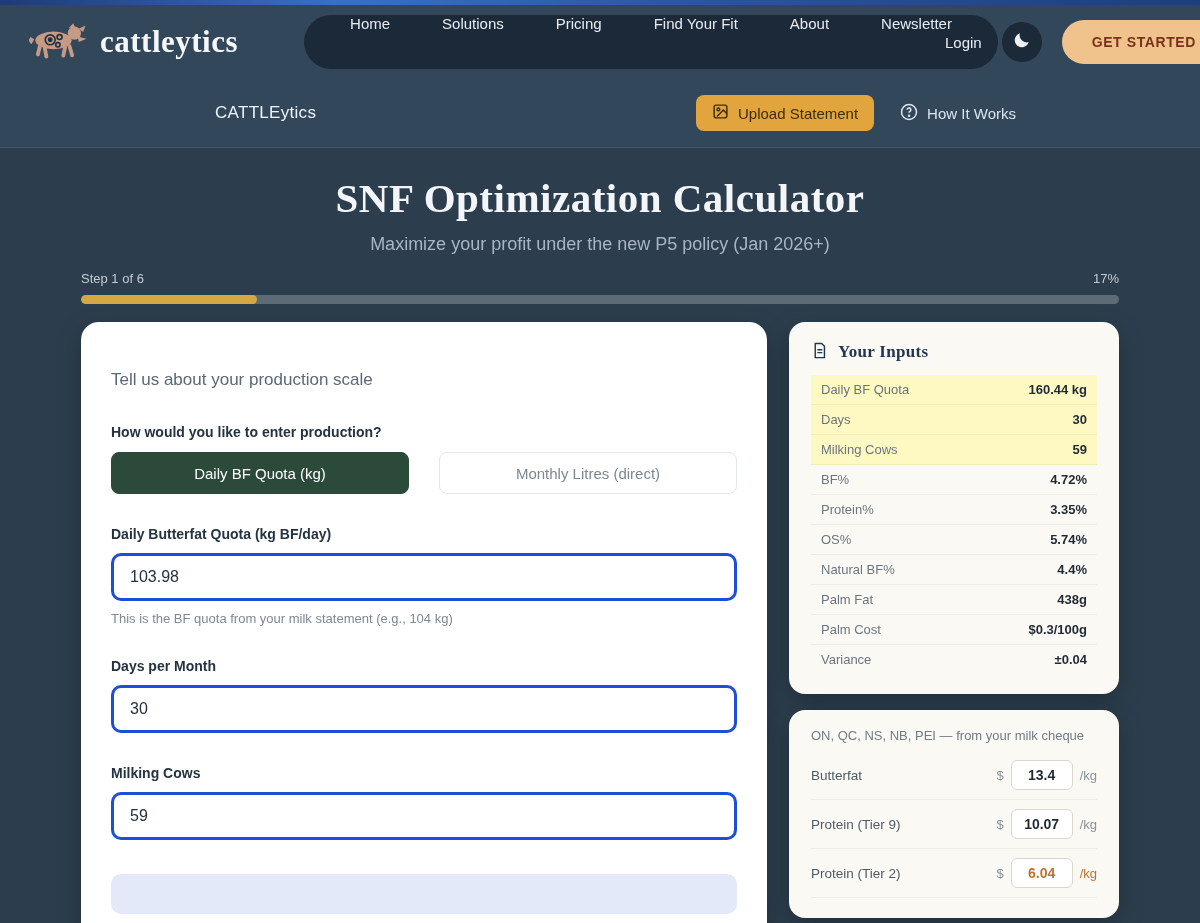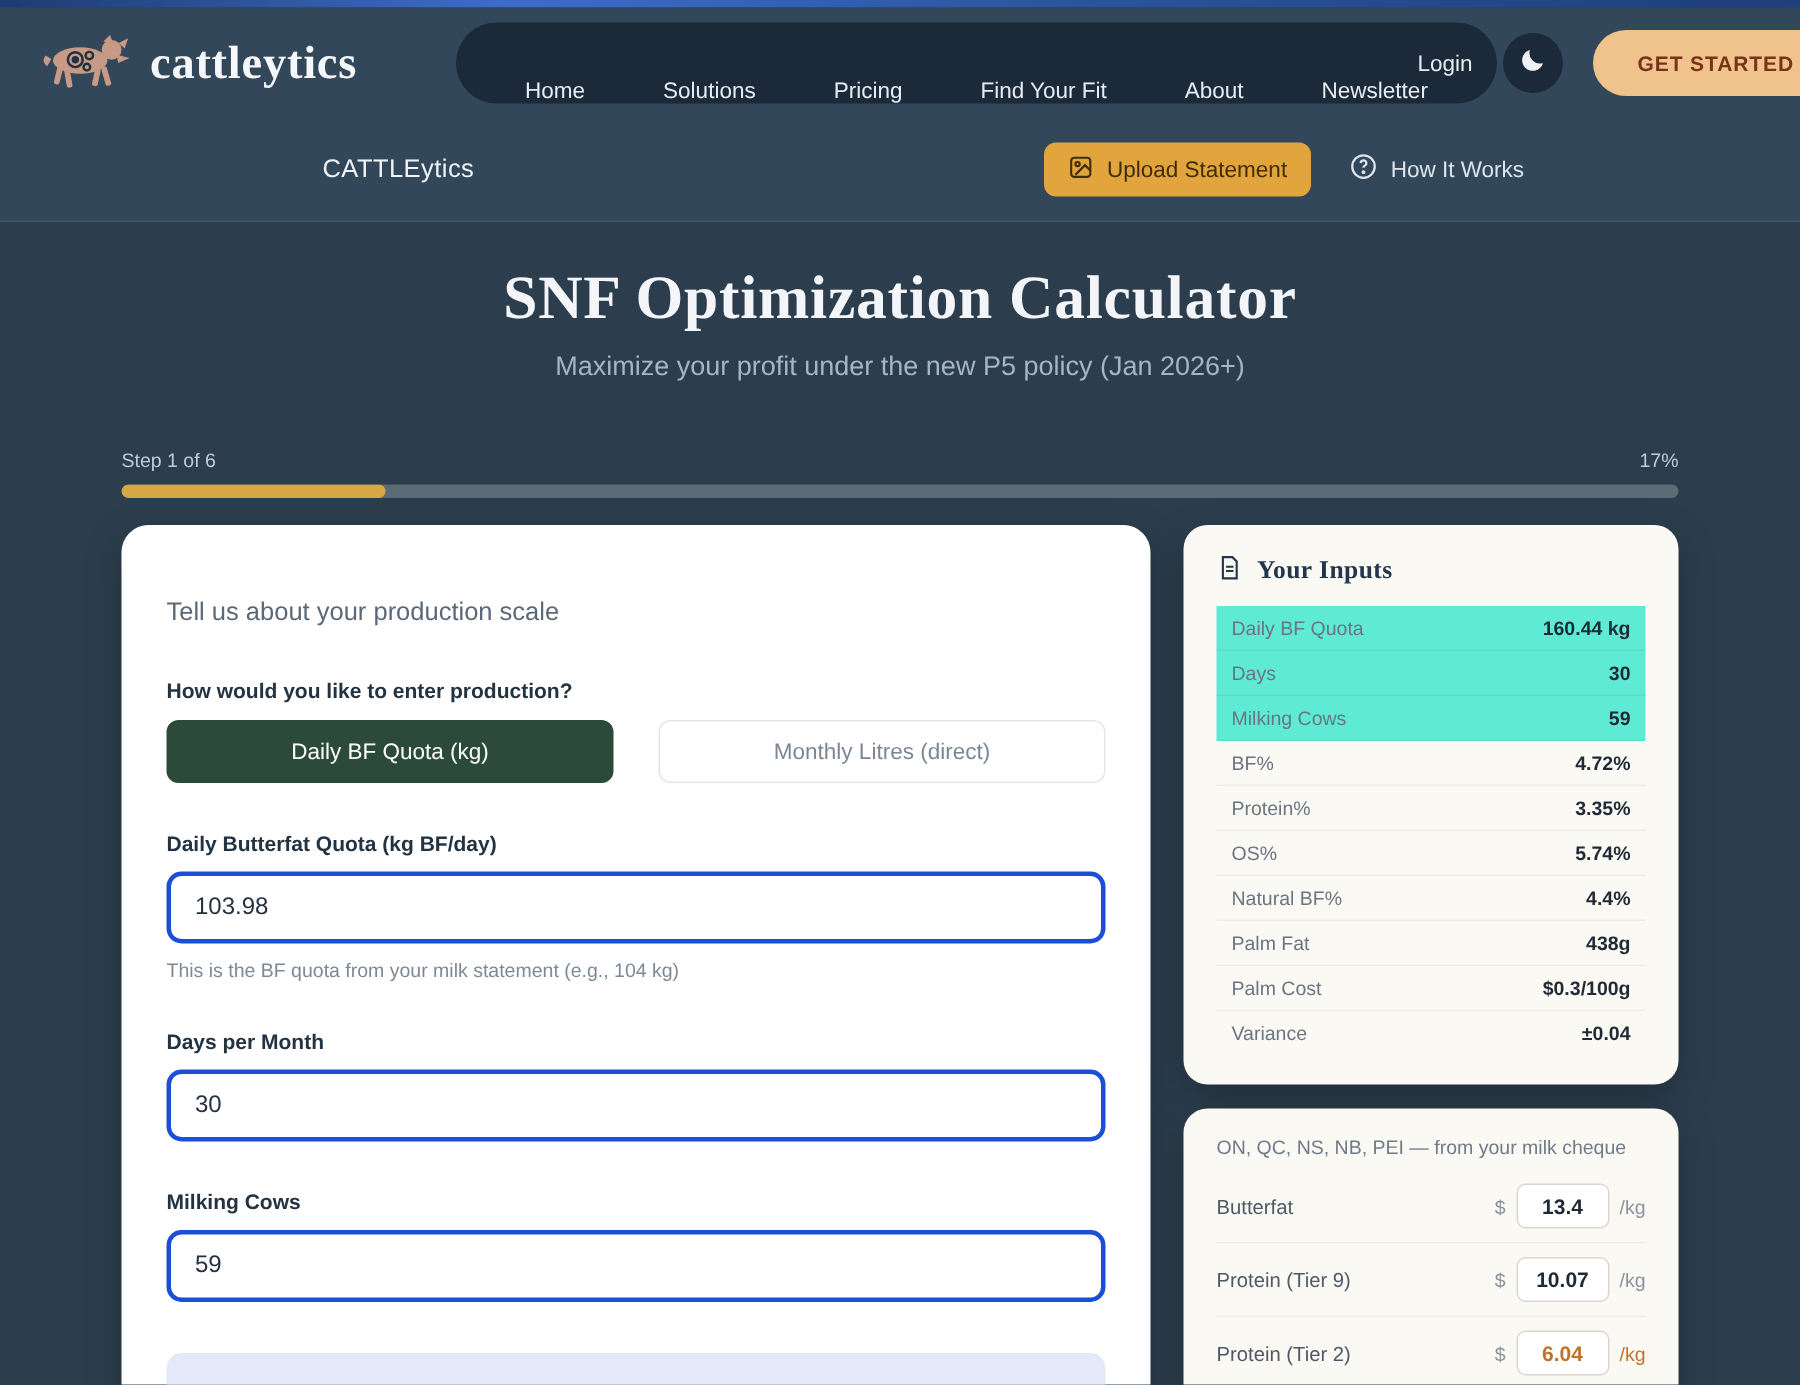--- a/index.html
+++ b/index.html
@@ -8,41 +8,41 @@
 
   .topbar { height:5px; background:linear-gradient(90deg,#1c3c72,#3e6cc9 28%,#2a549e 60%,#1d3f7a); }
 
   .header-band { background:#33475a; border-bottom:1px solid rgba(255,255,255,0.09); }
 
   
   .navbar { height:74px; display:flex; align-items:center; padding:0 0 0 26px; position:relative; }
   .logo { display:flex; align-items:center; gap:8px; cursor:pointer; }
   .logo svg { display:block; }
   .logo-text { font-family:"Liberation Serif", serif; font-weight:bold; font-size:31px; color:#f5f7fa; letter-spacing:0.5px; }
-  .nav-pill { margin-left:66px; background:#1c2939; border-radius:28px; height:54px; display:flex; align-items:flex-end; padding:0 46px; gap:52px; }
+  .nav-pill { margin-left:66px; background:#1c2939; border-radius:28px; height:54px; display:flex; align-items:flex-start; padding:0 46px; gap:52px; }
   .nav-link { color:#e7ecf2; font-size:15px; cursor:pointer; white-space:nowrap; }
   .nav-right { position:absolute; right:-26px; top:50%; transform:translateY(-50%); display:flex; align-items:center; gap:20px; }
   .login-link { color:#e7ecf2; font-size:15px; cursor:pointer; }
   .theme-toggle { width:40px; height:40px; border-radius:50%; background:#1c2939; display:flex; align-items:center; justify-content:center; cursor:pointer; }
   .cta-btn { height:44px; border-radius:22px; background:#f0c28c; color:#79331a; font-weight:bold; font-size:14px; letter-spacing:0.6px; border:none; padding:0 30px; cursor:pointer; font-family:"Liberation Sans", sans-serif; }
 
   
   .subheader { height:68px; display:flex; align-items:center; padding-left:215px; padding-right:184px; }
   .app-title { color:#eef2f6; font-size:17px; letter-spacing:0.3px; }
   .subheader-right { margin-left:auto; display:flex; align-items:center; gap:26px; }
   .upload-btn { background:#e2a43c; border:none; border-radius:8px; height:36px; padding:0 16px; display:flex; align-items:center; gap:9px; font-size:15px; color:#3f2d07; cursor:pointer; font-family:"Liberation Sans", sans-serif; }
   .how-link { display:flex; align-items:center; gap:9px; color:#dde4ec; font-size:15px; cursor:pointer; }
 
   
   .hero { text-align:center; padding-top:26px; }
   .hero-title { font-family:"Liberation Serif", serif; font-weight:bold; font-size:41px; color:#f3f5f8; letter-spacing:0.5px; }
   .hero-sub { margin-top:12px; font-size:18px; color:#a7b4c4; }
 
   
-  .progress-wrap { width:1038px; margin:44px auto 0; }
+  .progress-wrap { width:1038px; margin:16px auto 0; }
   .progress-labels { display:flex; justify-content:space-between; font-size:13px; color:#c2cbd5; margin-bottom:9px; }
   .progress-track { height:9px; background:#5d6b77; border-radius:5px; overflow:hidden; }
   .progress-fill { height:100%; background:#d5a843; border-radius:5px; }
 
   
   .content { width:1038px; margin:18px auto 0; display:flex; gap:22px; align-items:flex-start; }
 
   .main-card { width:686px; background:#ffffff; border-radius:18px; padding:32px 30px; box-shadow:0 8px 24px rgba(0,0,0,0.25); }
   .card-heading { font-family:"Liberation Serif", serif; font-weight:bold; font-size:27px; color:#23364a; }
   .card-subheading { margin-top:16px; font-size:17px; color:#5a6878; }
@@ -57,21 +57,21 @@
   .field-helper { margin-top:10px; font-size:13px; color:#7e8996; }
   .result-box { margin-top:34px; background:#e3e9f8; border-radius:10px; padding:20px 24px; }
 
   
   .side-col { width:330px; display:flex; flex-direction:column; gap:16px; }
   .side-card { background:#fbf9f4; border-radius:16px; padding:20px 22px; box-shadow:0 8px 24px rgba(0,0,0,0.25); }
   .side-card-header { display:flex; align-items:flex-start; gap:10px; margin-bottom:12px; }
   .side-card-title { font-family:"Liberation Serif", serif; font-weight:bold; font-size:17px; color:#22364c; letter-spacing:0.3px; }
   .inputs-row { display:flex; justify-content:space-between; align-items:center; padding:7px 10px; font-size:13px; border-bottom:1px solid rgba(0,0,0,0.05); }
   .inputs-row:last-child { border-bottom:none; }
-  .inputs-row.highlight { background:#5eead4; }
+  .inputs-row.highlight { background:#fef9c3; }
   .inputs-row.highlight:first-of-type { border-radius:6px 6px 0 0; }
   .ir-label { color:#6b7581; }
   .ir-value { color:#1f2a35; font-weight:bold; }
 
   .prices-sub { font-size:13px; color:#707b88; margin:-2px 0 8px; }
   .price-row { display:flex; align-items:center; padding:9px 0; border-bottom:1px solid rgba(0,0,0,0.05); }
   .price-label { flex:1; font-size:13.5px; color:#4f5a66; }
   .price-cur { font-size:13px; color:#8a929c; margin-right:7px; }
   .price-input { width:62px; height:30px; border:1px solid #dcd7ce; border-radius:6px; text-align:center; font-size:14px; font-weight:bold; color:#1f2a35; background:#fff; font-family:"Liberation Sans", sans-serif; }
   .price-unit { font-size:13px; color:#8a929c; margin-left:7px; }

